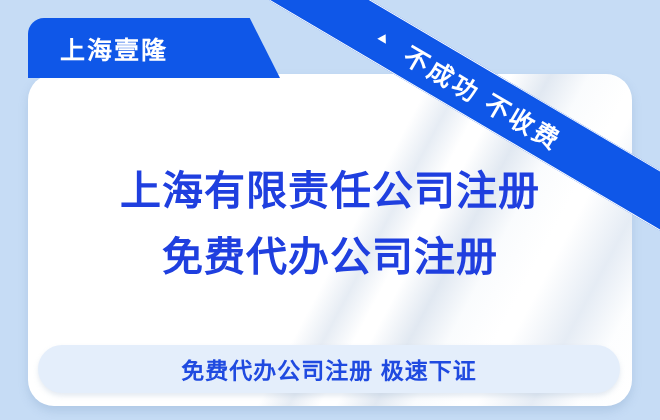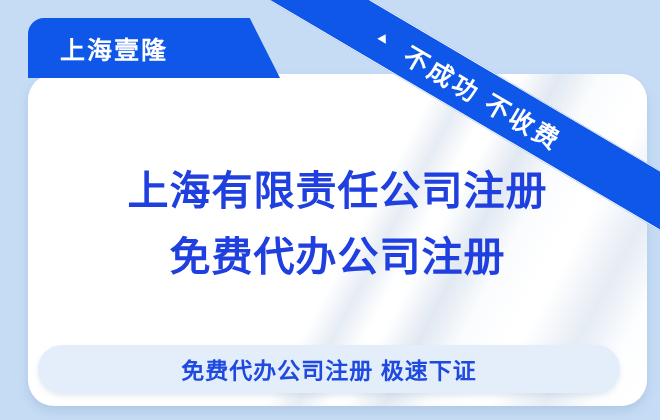--- a/index.html
+++ b/index.html
@@ -25,21 +25,20 @@
   #card {
     position: absolute;
     left: 28px;
     top: 74px;
     width: 604px;
     height: 332px;
     background: #ffffff;
     border-radius: 26px;
     box-shadow: 0 5px 10px rgba(120, 150, 190, 0.28);
     overflow: hidden;
-    padding-left: 15px;
   }
   
   #card .sheen {
     position: absolute;
     inset: 0;
     background:
       linear-gradient(118deg,
         rgba(255,255,255,0) 52%,
         rgba(226,233,242,0.85) 56%,
         rgba(255,255,255,0) 60%),

